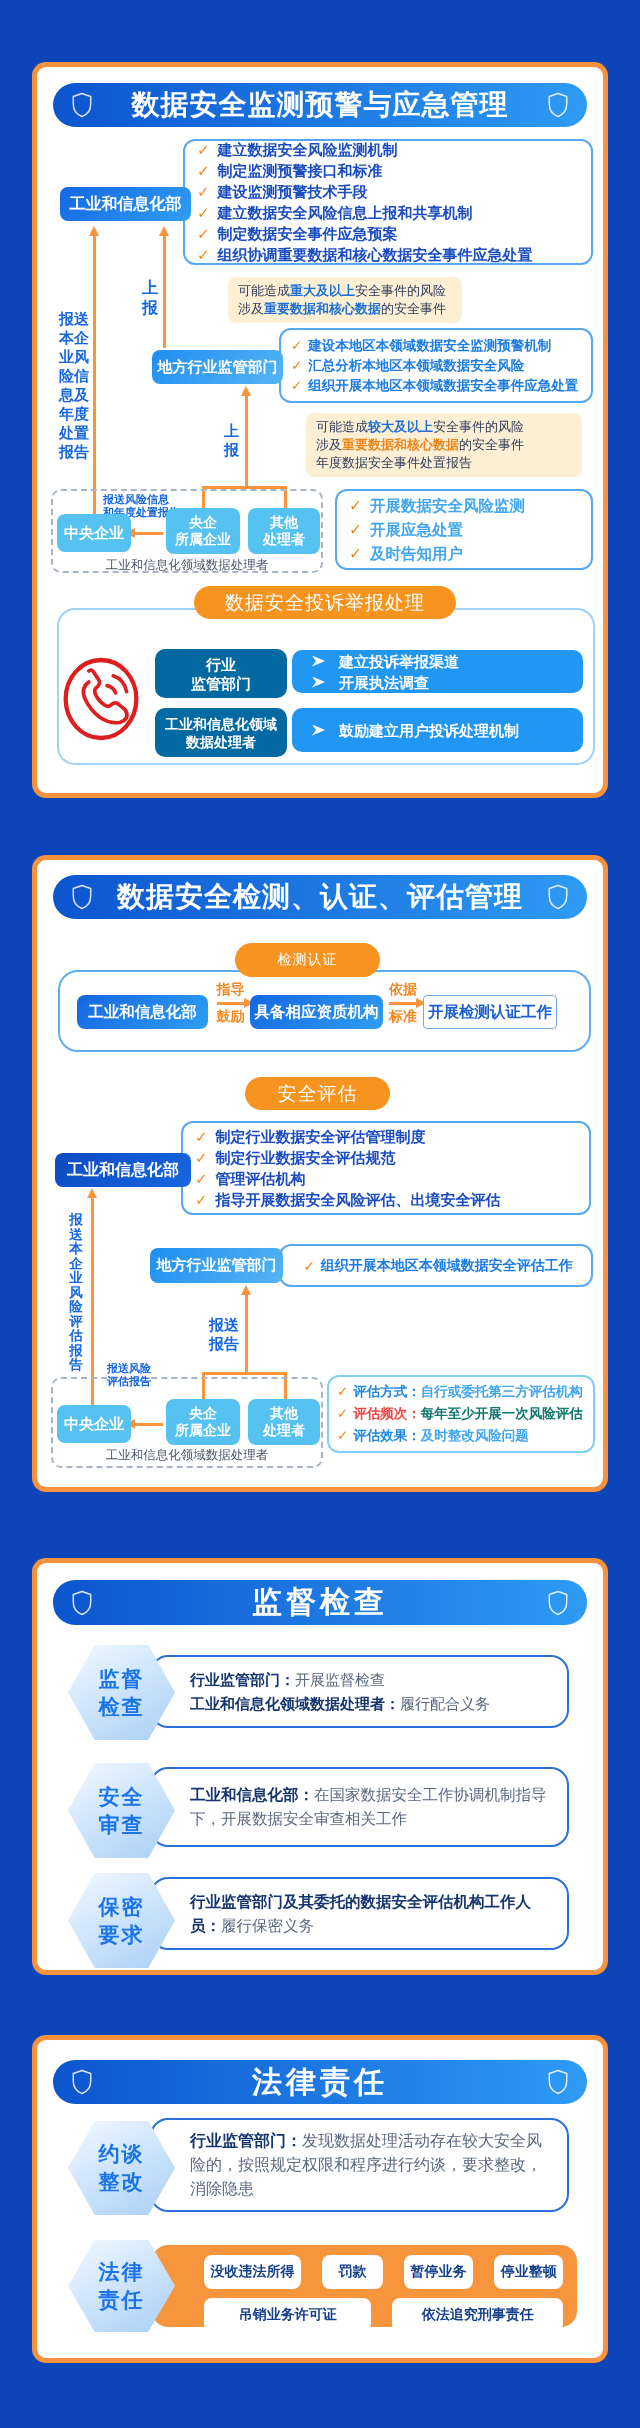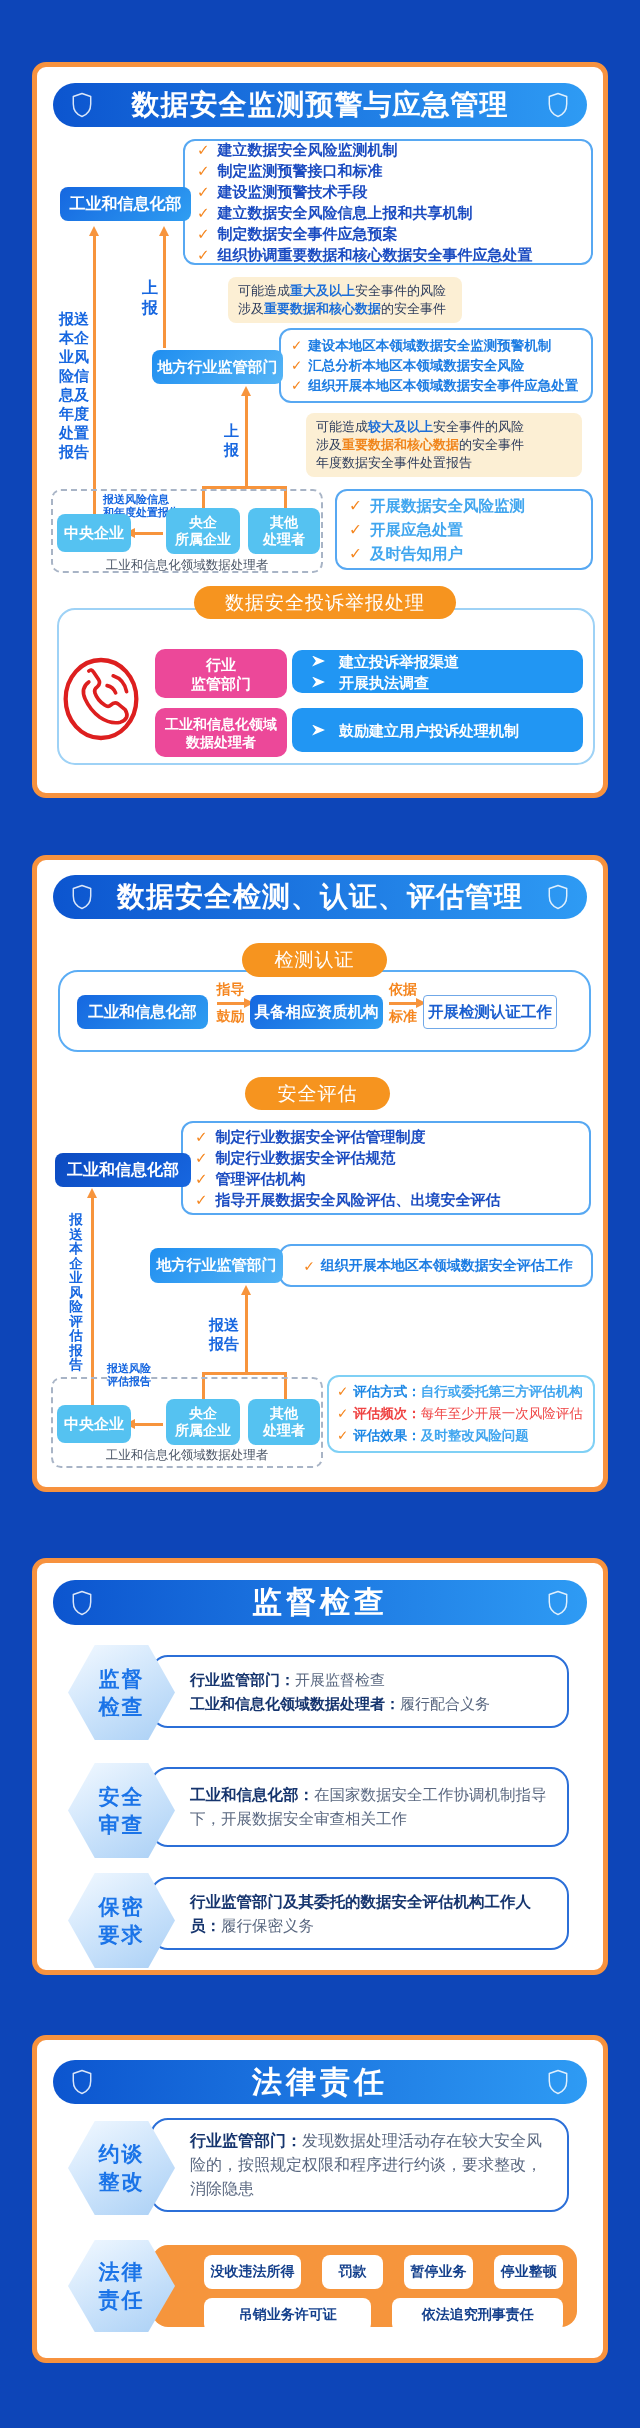--- a/index.html
+++ b/index.html
@@ -29,21 +29,21 @@
   .rarrow:after{content:"";position:absolute;right:-9px;top:-4px;border:5.5px solid transparent;border-right:none;border-left:10px solid #f7943c}
   .cline{background:#f7943c}
   .vtext{word-break:break-all;text-align:center;color:#1767e0;font-weight:bold}
   .note{background:#fcefd4;border-radius:8px;color:#2e3d5c;font-size:13px;line-height:18px;padding:5px 10px;box-sizing:border-box}
   .hlb{color:#1e6fd8;font-weight:bold}
   .hlo{color:#f0851c;font-weight:bold}
   .opill{background:#f6941f;border-radius:17px;color:#fff;font-weight:normal;display:flex;align-items:center;justify-content:center;z-index:2;letter-spacing:1px}
   .dashedbox{border:2px dashed #a8b4c6;border-radius:10px;box-sizing:border-box}
   .cap{color:#4a5566;font-size:12.5px;text-align:center}
   .sidelbl{color:#1767e0;font-weight:bold;font-size:11px;line-height:13px}
-  .obox{background:#ec4899;color:#fff;font-weight:bold;border-radius:10px;display:flex;flex-direction:column;align-items:center;justify-content:center;text-align:center}
+  .obox{background:#0369a1;color:#fff;font-weight:bold;border-radius:10px;display:flex;flex-direction:column;align-items:center;justify-content:center;text-align:center}
   .bluebar{background:#2196f3;border-radius:10px;color:#fff;font-weight:bold;display:flex;flex-direction:column;justify-content:center;padding-left:20px;box-sizing:border-box}
   .bluebar .row{display:flex;align-items:center;line-height:21px}
   .dart{display:inline-block;width:13px;height:11px;background:#fff;clip-path:polygon(0 0,100% 50%,0 100%,30% 50%);margin-right:14px;flex:none}
   .wrap{background:#fff;border:2px solid #9ed2f6;border-radius:18px;box-sizing:border-box}
   .hex{clip-path:polygon(25% 0,75% 0,100% 50%,75% 100%,25% 100%,0 50%);background:linear-gradient(150deg,#eff7ff 5%,#cde4fb 50%,#a9cff5 100%);color:#1b74e8;font-weight:bold;font-size:21px;line-height:28px;display:flex;flex-direction:column;align-items:center;justify-content:center;z-index:2;letter-spacing:2px}
   .rbox{background:#fff;border:2.5px solid #2b6fd8;border-radius:18px;box-sizing:border-box;display:flex;flex-direction:column;justify-content:center;padding:0 14px 0 38px;z-index:1}
   .role{font-weight:bold;color:#16356e}
   .actx{color:#5a6880}
   .flowlbl{color:#f5861f;font-weight:bold;font-size:14px;display:flex;flex-direction:column;align-items:center;gap:3px}
   .wboxc{background:#fff;border:1.5px solid #70a8e8;border-radius:4px;color:#1b5fd0;font-weight:bold;display:flex;align-items:center;justify-content:center;box-sizing:border-box}
@@ -206,21 +206,21 @@
   <div class="tpill" style="top:15px">
     <svg class="shield" viewBox="0 0 24 28">
         <path d="M12 1.5 L21.5 4.8 V13 C21.5 19.5 17.5 24.6 12 26.6 C6.5 24.6 2.5 19.5 2.5 13 V4.8 Z" fill="none" stroke="rgba(255,255,255,.85)" stroke-width="1.6" stroke-linejoin="round"></path>
       </svg>
     <span class="tt">数据安全检测、认证、评估管理</span>
     <svg class="shield" viewBox="0 0 24 28">
         <path d="M12 1.5 L21.5 4.8 V13 C21.5 19.5 17.5 24.6 12 26.6 C6.5 24.6 2.5 19.5 2.5 13 V4.8 Z" fill="none" stroke="rgba(255,255,255,.85)" stroke-width="1.6" stroke-linejoin="round"></path>
       </svg>
   </div>
 
-  <div class="opill abs" style="left:205px;top:83px;width:145px;height:34px;font-size:19px">检测认证</div>
+  <div class="opill abs" style="left:198px;top:83px;width:145px;height:34px;font-size:14px">检测认证</div>
   <div class="abs" style="left:21px;top:110px;width:533px;height:82px;border:2px solid #5badf5;border-radius:20px;box-sizing:border-box"></div>
 
   <div class="gbox abs" style="left:40px;top:135px;width:131px;height:34px;font-size:15.5px">工业和信息化部</div>
   <div class="flowlbl abs" style="left:175px;top:121px;width:37px">
     <span>指导</span>
     <span class="rarrow"></span>
     <span>鼓励</span>
   </div>
   <div class="gbox abs" style="left:213px;top:135px;width:133px;height:34px;font-size:15.5px">具备相应资质机构</div>
   <div class="flowlbl abs" style="left:348px;top:121px;width:36px">
@@ -287,21 +287,21 @@
   </div>
   <div class="cap abs" style="left:14px;top:587px;width:272px">工业和信息化领域数据处理者</div>
 
   <div class="clist abs" style="left:290px;top:515px;width:268px;height:78px;padding:0 8px;font-size:13.5px;border-color:#7fd0f5">
     <div class="ci" style="line-height:22px">
         <span class="ck" style="margin-right:5px">✓</span>
         <span><span style="color:#1e88e5;font-weight:bold">评估方式：</span><span style="color:#41a6ef;font-weight:bold">自行或委托第三方评估机构</span></span>
       </div>
     <div class="ci" style="line-height:22px">
         <span class="ck" style="margin-right:5px">✓</span>
-        <span><span style="color:#ef4444;font-weight:bold">评估频次：</span><span style="color:#ef4444;font-weight:normal">每年至少开展一次风险评估</span></span>
+        <span><span style="color:#ef4444;font-weight:bold">评估频次：</span><span style="color:#0f766e;font-weight:bold">每年至少开展一次风险评估</span></span>
       </div>
     <div class="ci" style="line-height:22px">
         <span class="ck" style="margin-right:5px">✓</span>
         <span><span style="color:#1e88e5;font-weight:bold">评估效果：</span><span style="color:#41a6ef;font-weight:bold">及时整改风险问题</span></span>
       </div>
   </div>
 </div>
 
 <div class="card" id="card3">
   <div class="tpill small" style="top:17px;height:45px">

